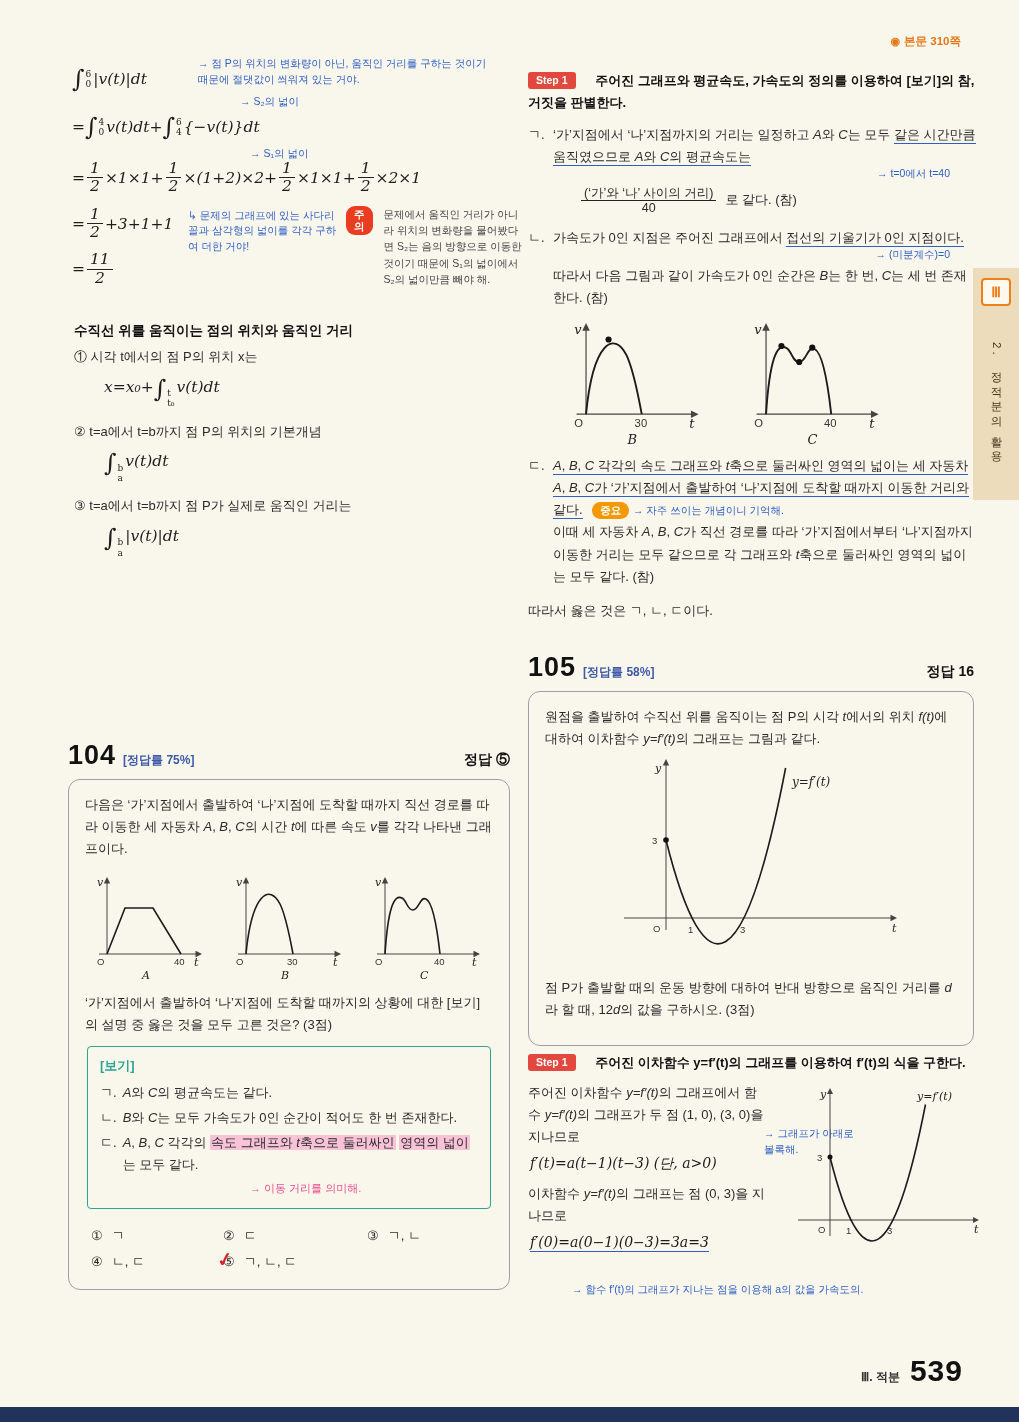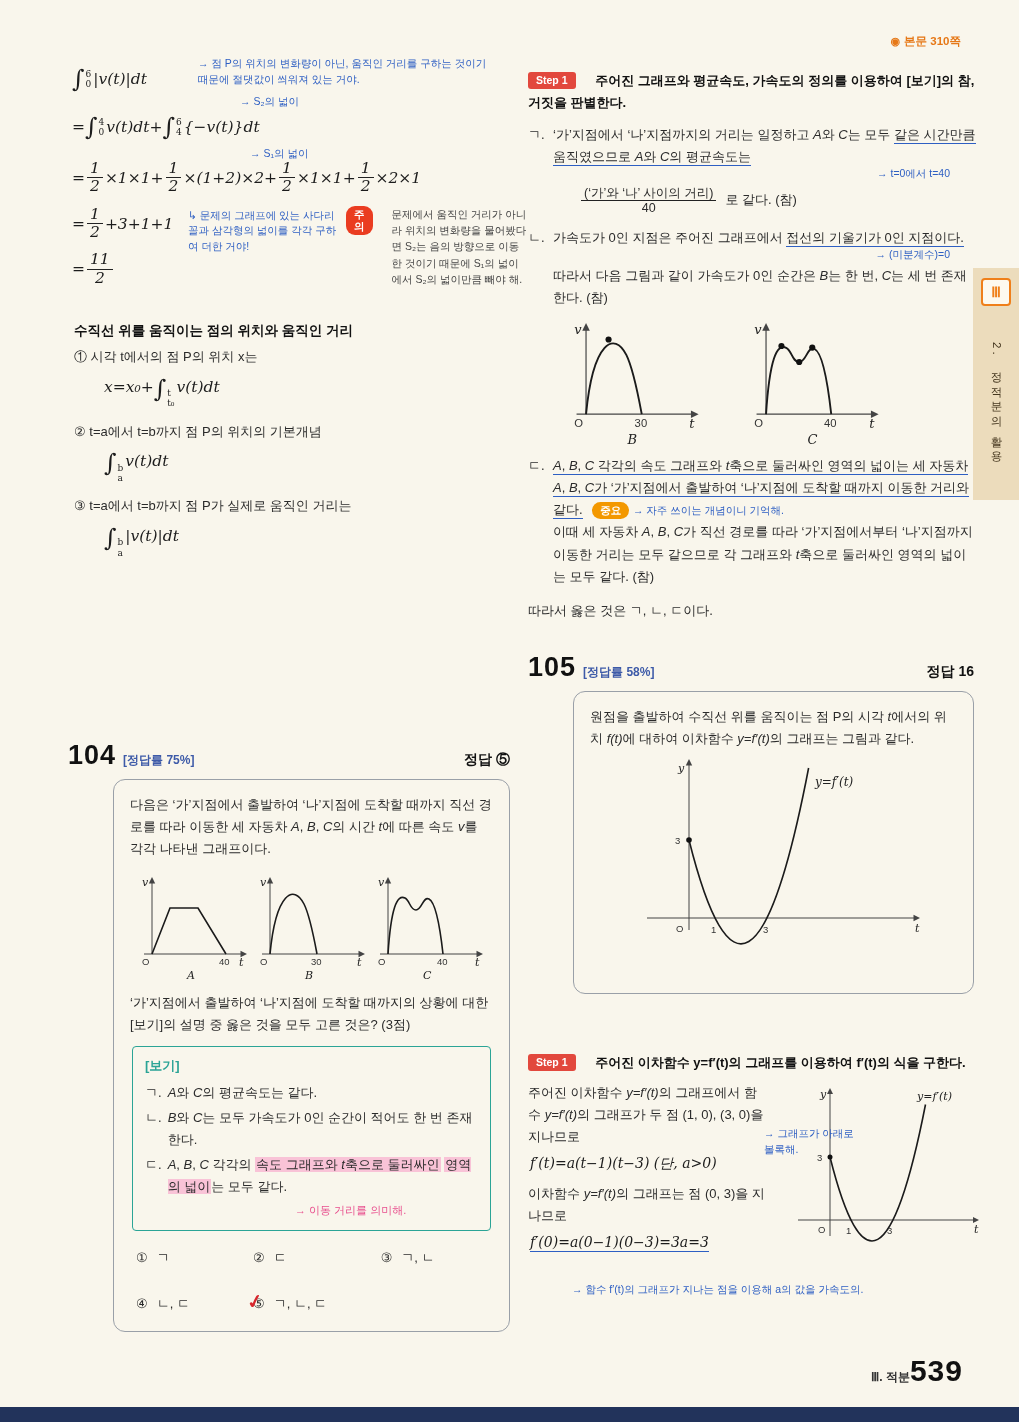--- a/index.html
+++ b/index.html
@@ -21,56 +21,56 @@
   .badge.step{background:#e2483d;border-radius:3px;}
   .badge.warn{background:#ea3c20;}
   .badge.imp{background:#f39800;}
   
   .top-badge{position:absolute;top:34px;right:58px;color:#e67817;font-weight:bold;font-size:11.5px;display:flex;align-items:center;gap:4px;}
   .top-badge .dot{font-size:11px;}
   .side-tab{position:absolute;right:0;top:268px;width:46px;height:232px;background:#ecdcbc;text-align:center;}
   .side-tab .roman{width:26px;height:24px;margin:10px auto 8px;border:2px solid #ef7f1a;border-radius:4px;color:#ef7f1a;
                    font-weight:bold;font-size:14px;display:flex;align-items:center;justify-content:center;background:#fdf9ef;}
   .side-tab .vlabel{writing-mode:vertical-rl;margin:0 auto;font-size:11.5px;letter-spacing:3px;color:#45371f;height:170px;}
-  .foot{position:absolute;right:56px;bottom:34px;display:flex;align-items:baseline;}
+  .foot{position:absolute;right:56px;bottom:34px;display:flex;align-items:baseline;gap:10px;}
   .foot .sec{font-size:12px;font-weight:bold;color:#333;}
   .foot .pg{font-size:30px;font-weight:bold;color:#111;letter-spacing:1px;}
   .bottombar{position:absolute;left:0;right:0;bottom:0;height:15px;background:#22335b;}
   
   #deriv{position:absolute;left:72px;top:62px;width:451px;}
   .drow{min-height:34px;display:flex;align-items:center;}
   .mt14{margin-top:14px;} .mt16{margin-top:16px;} .mt10{margin-top:10px;}
   .dgrid{display:flex;gap:8px;margin-top:10px;}
   .dcol{width:108px;flex:none;}
   .dnote{width:150px;flex:none;padding-top:2px;}
-  .dwarn{width:182px;flex:none;display:flex;gap:19px;align-items:flex-start;}
+  .dwarn{width:182px;flex:none;display:flex;gap:11px;align-items:flex-start;}
   .dwarn .warntext{font-size:10.5px;line-height:1.55;color:#454545;}
   
   #concept{position:absolute;left:74px;top:318px;width:430px;}
   .c-head{display:flex;align-items:center;gap:7px;margin-bottom:10px;}
   .bulb{width:11px;height:11px;border:2.5px solid #f07c1d;border-radius:50%;display:inline-block;box-shadow:0 3px 0 -1px #f07c1d;}
   .c-title{color:#f07c1d;font-weight:bold;font-size:15.5px;}
   .c-sub{font-weight:bold;font-size:13.5px;margin:4px 0 6px;color:#111;}
   .c-p{margin:2px 0;font-size:13px;line-height:1.75;}
   .c-f{margin:8px 0 12px 30px;}
   
   .phead{display:flex;align-items:baseline;margin-bottom:8px;}
   .pnum{font-size:27px;font-weight:bold;letter-spacing:1px;color:#111;}
   .prate{color:#3d5aa8;font-size:12px;font-weight:bold;margin-left:7px;}
   .pans{margin-left:auto;font-size:14px;font-weight:bold;color:#111;}
-  .pbox{border:1.6px solid #9aa0a8;border-radius:12px;padding:14px 16px 16px;font-size:13px;line-height:1.7;background:transparent;margin-left:45px;}
+  .pbox{border:1.6px solid #9aa0a8;border-radius:12px;padding:14px 16px 16px;font-size:13px;line-height:1.7;background:transparent;}
   .pbox p{margin:0 0 8px;}
   #p104{position:absolute;left:68px;top:740px;width:442px;}
   .graphrow{display:flex;justify-content:space-between;padding:4px 6px 2px;}
   .bokibox{border:1.5px solid #2ba496;border-radius:4px;padding:8px 12px 10px;margin:10px 2px 4px;}
   .boki-label{color:#2ba496;font-weight:bold;margin-bottom:4px;}
   .boki-item{display:flex;gap:6px;margin:3px 0;}
   .boki-item .blab{flex:none;}
   .pinknote{color:#e8508e;font-size:11px;margin:2px 0 0 150px;}
-  .choices{display:grid;grid-template-columns:1.1fr 1.2fr 1fr;row-gap:24px;margin:16px 6px 0;font-size:13px;}
+  .choices{display:grid;grid-template-columns:1.1fr 1.2fr 1fr;row-gap:4px;margin:16px 6px 0;font-size:13px;}
   .choice{position:relative;}
   .cnum{font-weight:normal;margin-right:9px;}
   .chk{position:absolute;left:-6px;top:-7px;color:#d7262c;font-size:19px;font-weight:bold;transform:rotate(-10deg);}
   
   #sol104{position:absolute;left:528px;top:70px;width:448px;font-size:13px;line-height:1.7;}
   .stephead{font-size:13px;font-weight:bold;line-height:1.7;color:#111;}
   .stephead .badge{margin-right:16px;vertical-align:1px;}
   .solitem{display:flex;gap:5px;margin-top:10px;}
   .klab{flex:none;width:20px;}
   .kbody{flex:1;}
@@ -351,20 +351,21 @@
           <circle class="dotp" cx="70" cy="82" r="2.8"></circle>
           <text class="itl" x="59" y="14">y</text>
           <text class="itl" x="296" y="174">t</text>
           <text class="gt" x="57" y="174">O</text>
           <text class="gt" x="56" y="86">3</text>
           <text class="gt" x="92" y="175">1</text>
           <text class="gt" x="144" y="175">3</text>
           <text class="itl clbl" x="196" y="28">y=f′(t)</text>
         </svg>
       </div>
+      <p>점 P가 출발할 때의 운동 방향에 대하여 반대 방향으로 움직인 거리를 <i>d</i>라 할 때, 12<i>d</i>의 값을 구하시오. (3점)</p>
     </div>
   </section>
 
   <section id="sol105">
     <div class="stephead">
       <span class="badge step">Step 1</span>
       <span>주어진 이차함수 y=f′(t)의 그래프를 이용하여 f′(t)의 식을 구한다.</span>
     </div>
     <div class="sol105body">
       <div class="s105left">

